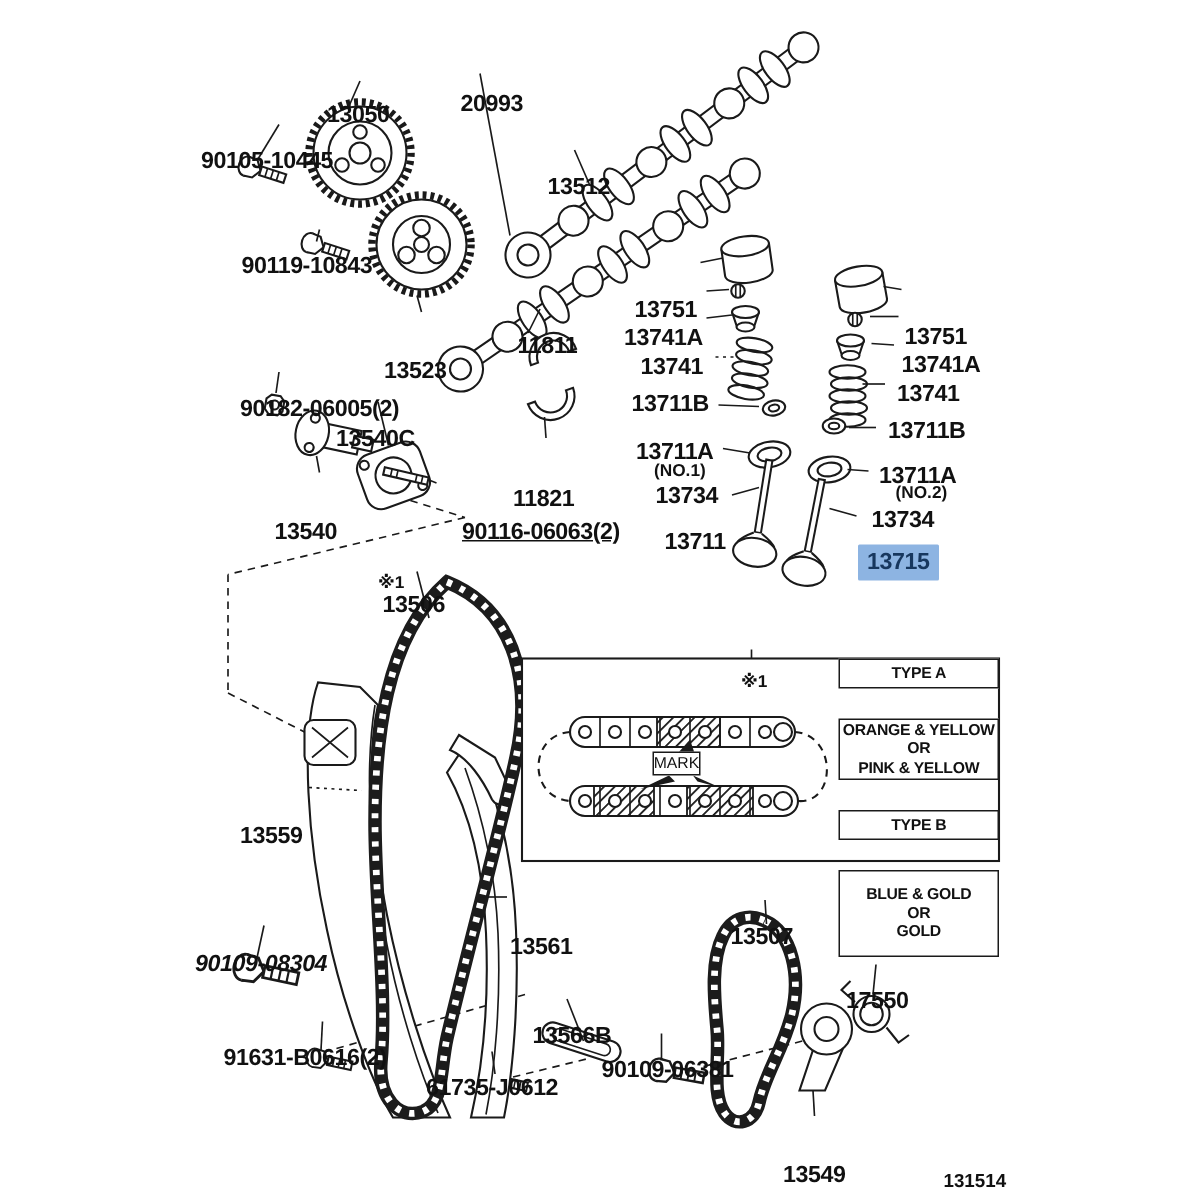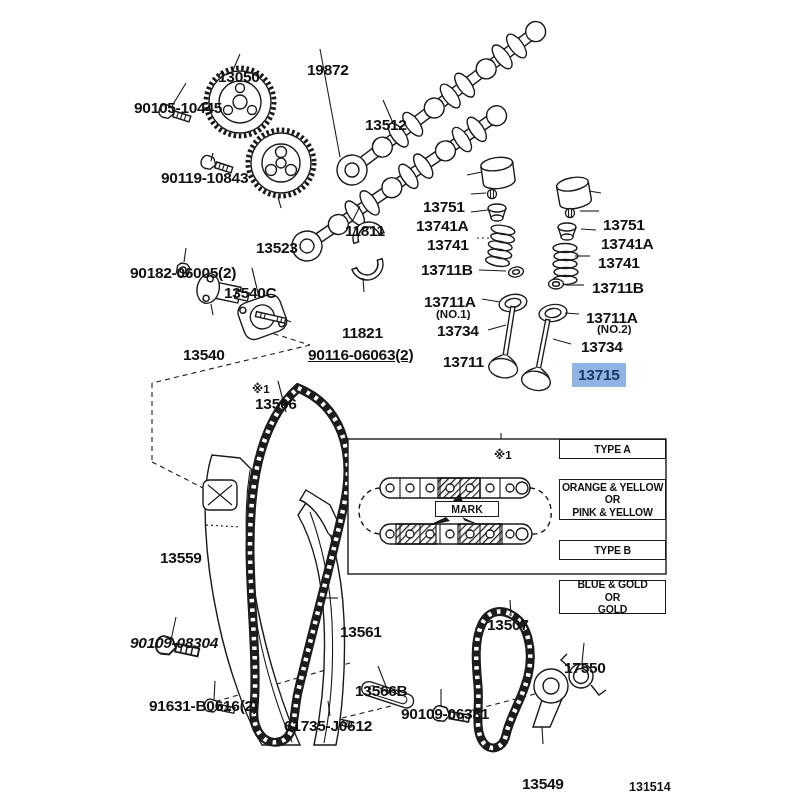--- a/index.html
+++ b/index.html
@@ -21,24 +21,24 @@
   .plabel.small{font-size:11.5px;letter-spacing:0;}
   .plabel.hl{padding:4px 6px;border-radius:1px;}
   
   .note-table{position:absolute;left:559px;top:439px;width:107px;}
   .cell{box-sizing:border-box;border:1.6px solid #1a1a1a;margin-bottom:20px;background:#fff;
         display:flex;align-items:center;justify-content:center;text-align:center;
         font-weight:bold;font-size:10.5px;line-height:1.2;white-space:pre-line;letter-spacing:-0.2px;color:#111;}
   .cell:nth-child(1){height:20px;}
   .cell:nth-child(2){height:41px;}
   .cell:nth-child(3){height:20px;}
-  .cell:nth-child(4){height:34px;}
-  .mark-badge{position:absolute;left:435px;top:501px;width:64px;height:16px;box-sizing:border-box;
+  .cell:nth-child(4){height:58px;}
+  .mark-badge{position:absolute;left:435px;top:501px;width:32px;height:16px;box-sizing:border-box;
         border:1.6px solid #1a1a1a;background:#fff;display:flex;align-items:center;justify-content:center;
-        font-size:10.5px;font-weight:bold;color:#111;text-align:center;}
+        font-size:10.5px;font-weight:normal;color:#111;text-align:center;}
   .footer-num{position:absolute;left:629px;top:780px;font-size:12.5px;font-weight:bold;color:#111;}
 </style>
 </head>
 <body>
 
 <div class="stage">
 
 <svg width="800" height="800" viewBox="0 0 800 800">
   <defs>
     <pattern id="hatch" patternUnits="userSpaceOnUse" width="5" height="5" patternTransform="rotate(45)">
@@ -339,26 +339,26 @@
     <path d="M510,600 L511,616"></path>
     <path d="M584,643 L582,663"></path>
     <path d="M543,744 L542,727"></path>
     <path d="M501,433 L501,439"></path>
   </g>
 </svg>
 
 <div id="labels">
       <div class="plabel" style="left: 218px; top: 38px;">13050</div>
       <div class="plabel" style="left: 134px; top: 69px;">90105-10445</div>
-      <div class="plabel" style="left: 307px; top: 31px;">19872</div>
+      <div class="plabel" style="left: 307px; top: 31px;">20993</div>
       <div class="plabel" style="left: 365px; top: 86px;">13512</div>
       <div class="plabel" style="left: 161px; top: 139px;">90119-10843</div>
       <div class="plabel" style="left: 256px; top: 209px;">13523</div>
       <div class="plabel" style="left: 345px; top: 192px;">11811</div>
-      <div class="plabel" style="left: 130px; top: 234px;">90182-06005(2)</div>
+      <div class="plabel" style="left: 160px; top: 234px;">90182-06005(2)</div>
       <div class="plabel" style="left: 224px; top: 254px;">13540C</div>
       <div class="plabel" style="left: 183px; top: 316px;">13540</div>
       <div class="plabel" style="left: 342px; top: 294px;">11821</div>
       <div class="plabel" style="left: 308px; top: 316px; text-decoration: underline;">90116-06063(2)</div>
       <div class="plabel" style="left: 423px; top: 168px;">13751</div>
       <div class="plabel" style="left: 416px; top: 187px;">13741A</div>
       <div class="plabel" style="left: 427px; top: 206px;">13741</div>
       <div class="plabel" style="left: 421px; top: 231px;">13711B</div>
       <div class="plabel" style="left: 424px; top: 263px;">13711A</div>
       <div class="plabel small" style="left: 436px; top: 278px;">(NO.1)</div>

